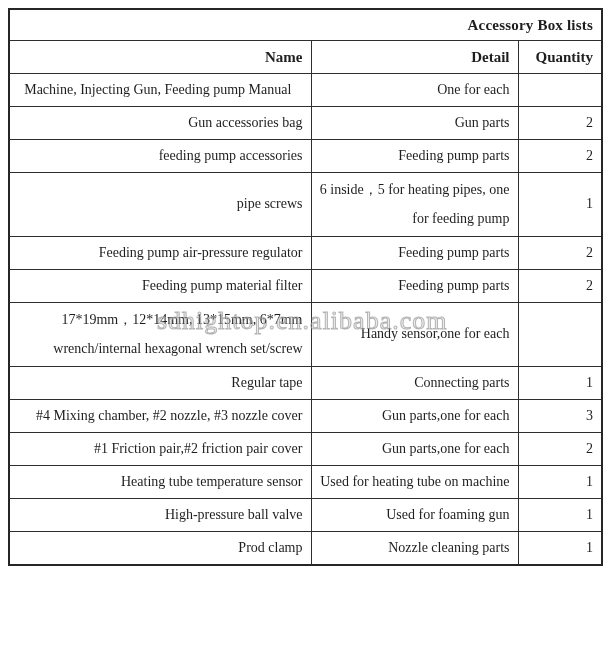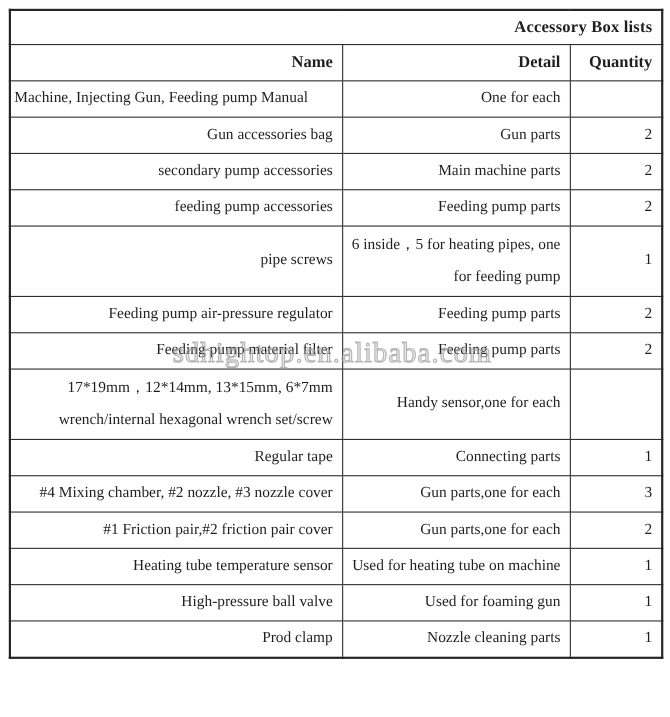--- a/index.html
+++ b/index.html
@@ -45,21 +45,21 @@
     font-weight: bold;
     font-size: 15px;
     margin-top: 37px;
   }
   tr.data-row td { height: 28px; }
   tr.data-row.tall td {
     height: 59px;
     line-height: 2.05;
   }
   td.name-cell.align-left {
-    text-align: left;
+    text-align: center;
     padding-left: 3px;
   }
   col.col-name { width: 302px; }
   col.col-detail { width: 207px; }
   col.col-qty { width: 84px; }
   .watermark {
     position: absolute;
     left: 157px;
     top: 306px;
     font-size: 26px;
@@ -97,25 +97,20 @@
       </tr>
 
     <tr class="data-row">
           <td class="name-cell align-left">Machine, Injecting Gun, Feeding pump Manual</td>
           <td class="detail-cell">One for each</td>
           <td class="qty-cell"></td>
         </tr>
         <tr class="data-row">
           <td class="name-cell">Gun accessories bag</td>
           <td class="detail-cell">Gun parts</td>
-          <td class="qty-cell">2</td>
-        </tr>
-        <tr class="data-row">
-          <td class="name-cell">secondary pump accessories</td>
-          <td class="detail-cell">Main machine parts</td>
           <td class="qty-cell">2</td>
         </tr>
         <tr class="data-row">
           <td class="name-cell">feeding pump accessories</td>
           <td class="detail-cell">Feeding pump parts</td>
           <td class="qty-cell">2</td>
         </tr>
         <tr class="data-row tall">
           <td class="name-cell">pipe screws</td>
           <td class="detail-cell">6 inside，5 for heating pipes, one for feeding pump</td>

